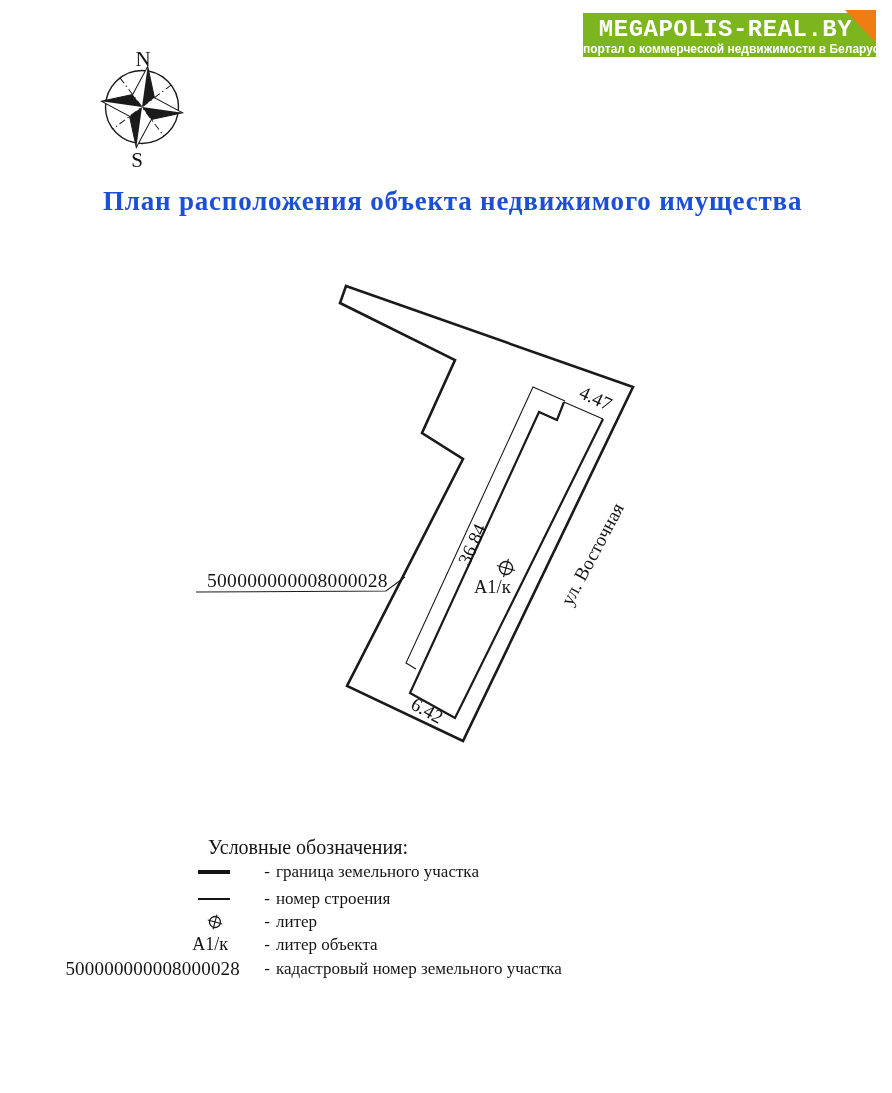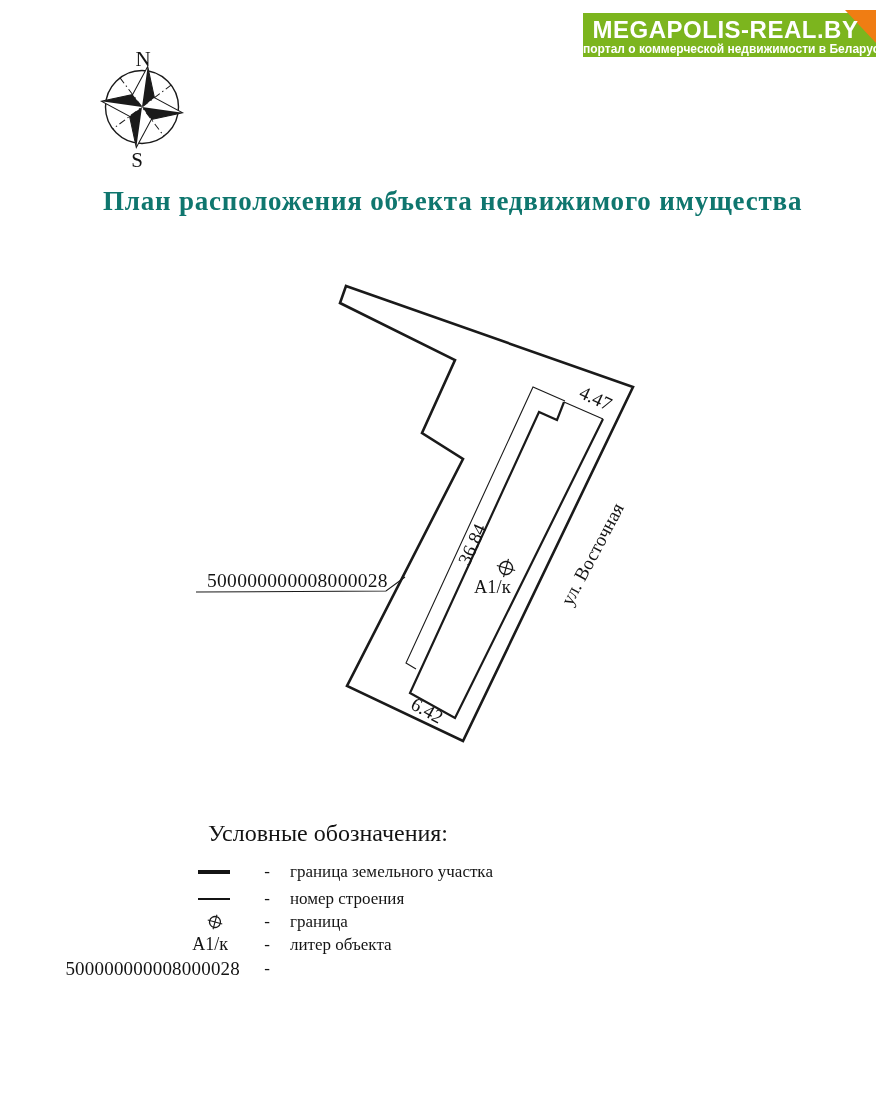--- a/index.html
+++ b/index.html
@@ -5,35 +5,35 @@
   html,body{margin:0;padding:0;background:#fff;}
   .page{
     position:relative;width:892px;height:1093px;background:#ffffff;overflow:hidden;
     font-family:"Liberation Serif", serif;color:#1a1a1a;
   }
   
   .logo{position:absolute;left:583px;top:13px;width:293px;height:44px;background:#7cb51e;
         font-family:"Liberation Sans", sans-serif;color:#fff;text-align:center;}
   .logo-fold{position:absolute;right:0;top:-3px;width:0;height:0;
              border-top:33px solid #f07d13;border-left:31px solid transparent;}
-  .logo-title{position:absolute;left:0;right:8px;top:3px;font-size:24px;font-weight:bold;letter-spacing:.5px;}
+  .logo-title{position:absolute;left:0;right:8px;top:3px;font-size:24px;font-weight:bold;letter-spacing:.5px;font-family:Liberation Mono, monospace;}
   .logo-subtitle{position:absolute;left:0;right:8px;top:29px;font-size:12px;font-weight:bold;white-space:nowrap;}
   
   .doc-title{position:absolute;left:103px;top:186px;font-size:27px;font-weight:bold;
-             letter-spacing:.8px;white-space:nowrap;color:#0f766e;}
+             letter-spacing:.8px;white-space:nowrap;color:#1d4ed8;}
   
   .plan-svg{position:absolute;left:0;top:0;}
   .plan-svg text{font-family:"Liberation Serif", serif;fill:#141414;}
   
   .legend{position:absolute;left:62px;top:820px;width:620px;font-size:17px;color:#141414;}
-  .legend-heading{position:absolute;left:146px;top:0;font-size:24px;}
+  .legend-heading{position:absolute;left:146px;top:16px;font-size:20px;}
   .lrow{position:absolute;left:0;display:flex;align-items:center;}
   .lsym{width:178px;display:flex;justify-content:flex-end;align-items:center;}
   .ldash{width:14px;text-align:center;margin-left:20px;}
-  .llabel{margin-left:16px;white-space:nowrap;}
+  .llabel{margin-left:2px;white-space:nowrap;}
   .sw-line-thick{display:inline-block;width:32px;height:4px;background:#141414;margin-right:10px;}
   .sw-line-thin{display:inline-block;width:32px;height:2px;background:#141414;margin-right:10px;}
   .sw-geo{margin-right:16px;display:inline-block;}
   .sw-text{font-size:18px;white-space:nowrap;}
   .sw-num{font-size:19px;letter-spacing:.2px;white-space:nowrap;}
 </style>
 </head>
 <body>
 
 <div class="page">
@@ -104,32 +104,33 @@
     <div class="lrow" style="top:92px;">
       <span class="lsym">
         <svg class="sw-geo" width="18" height="18" viewBox="0 0 18 18">
           <g transform="rotate(15 9 9)">
             <circle cx="9" cy="9" r="5.5" fill="none" stroke="#1a1a1a" stroke-width="1.3"></circle>
             <path d="M9,1.5 L9,16.5 M1.5,9 L16.5,9" stroke="#1a1a1a" stroke-width="1.1"></path>
           </g>
         </svg>
       </span>
       <span class="ldash">-</span>
-      <span class="llabel">граница</span>
+      <span class="llabel">литер</span>
     </div>
 
     <div class="lrow" style="top:114px;">
       <span class="lsym">
           <span class="sw-text" style="margin-right:12px;">А1/к</span>
         </span>
       <span class="ldash">-</span>
       <span class="llabel">литер объекта</span>
     </div>
 
     <div class="lrow" style="top:138px;">
       <span class="lsym">
           <span class="sw-num">500000000008000028</span>
         </span>
       <span class="ldash">-</span>
+      <span class="llabel">кадастровый номер земельного участка</span>
     </div>
   </div>
 
 </div>
 
 </body></html>

